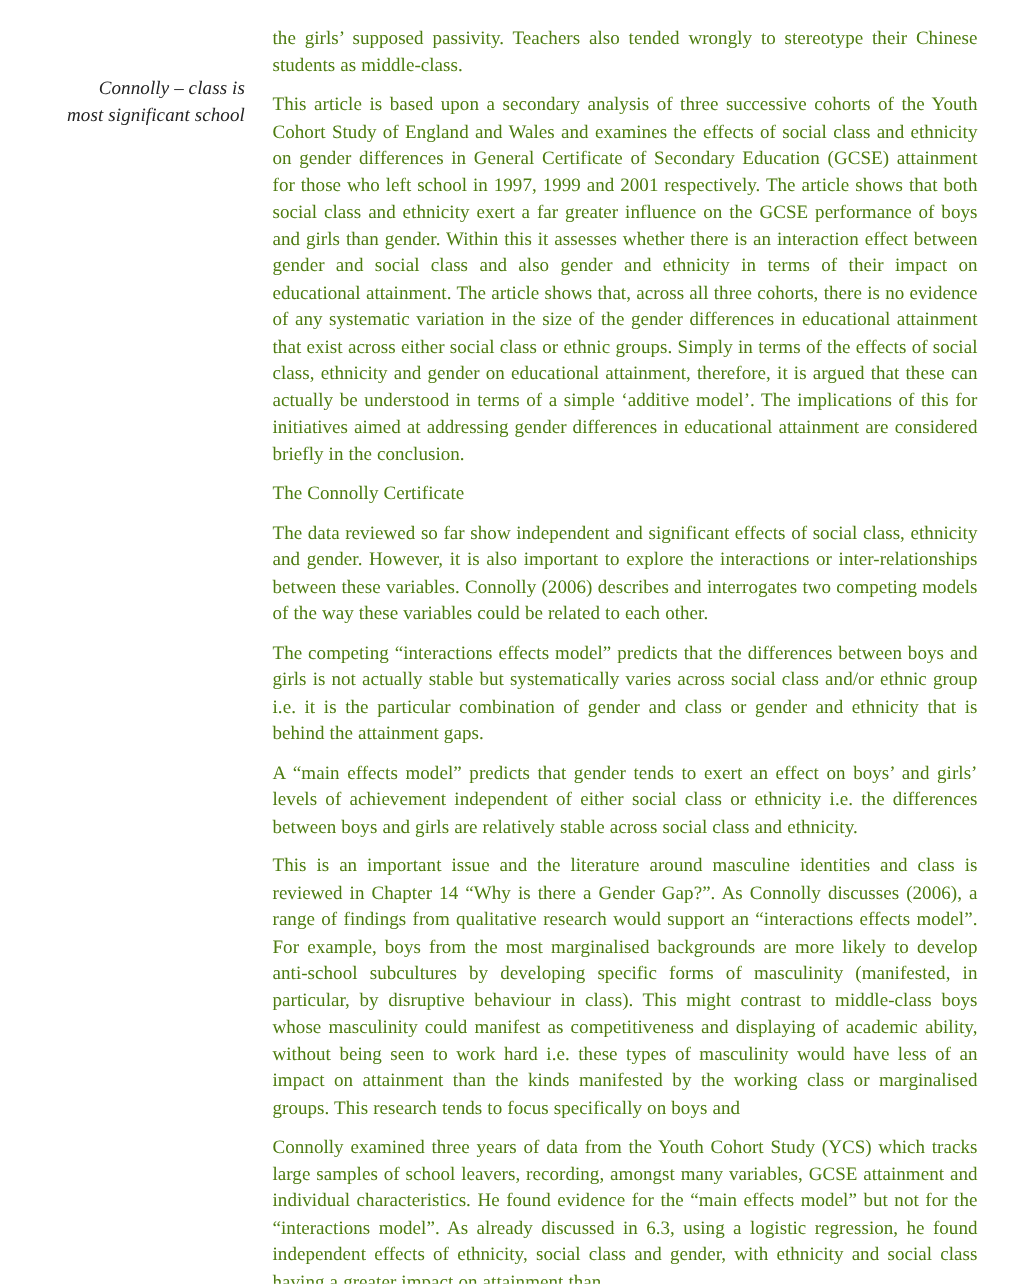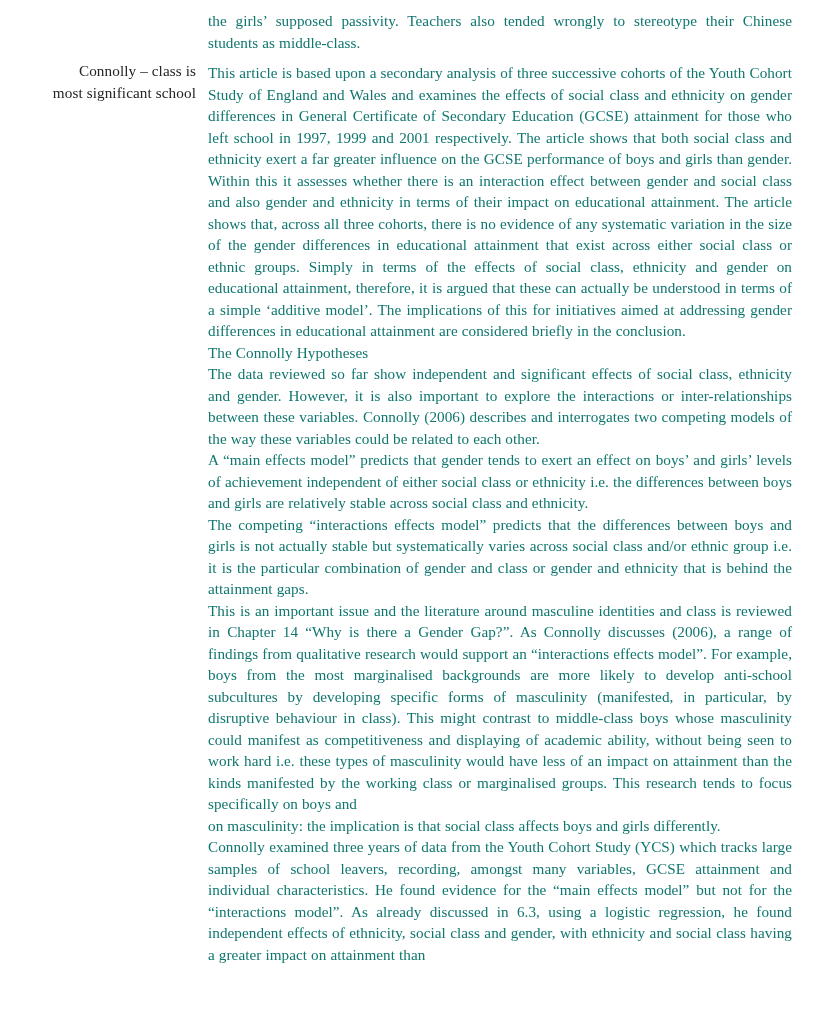--- a/index.html
+++ b/index.html
@@ -27,41 +27,42 @@
   .margin-note {
     position: absolute;
     left: 40px;
     top: 60px;
     width: 156px;
     text-align: right;
     font-size: 15.2px;
     line-height: 21.5px;
     color: #242424;
     letter-spacing: 0.1px;
+    font-style: italic;
   }
   .margin-note .mn-line {
     display: block;
     white-space: nowrap;
   }
 
   
   .body-col {
     position: absolute;
     left: 208px;
     top: 10px;
     width: 584px;
   }
 
   .para {
-    margin: 0;
+    margin: 10px;
     text-align: justify;
     text-justify: inter-word;
     font-size: 15.2px;
     line-height: 21.5px;
-    color: #0f766e;
+    color: #4d7c0f;
     letter-spacing: 0.05px;
     word-spacing: 0.2px;
   }
   .para + .para { margin-top: 0; font-family: Liberation Serif, serif; }
   .para.gap-before { margin-top: 9px; }
 
   
   .para::after {
     content: "";
     display: inline-block;
@@ -78,28 +79,27 @@
     <span class="mn-line">Connolly – class is</span>
     <span class="mn-line">most significant school</span>
   </div>
 
   <div class="body-col">
 
     <p class="para no-stretch">the girls’ supposed passivity. Teachers also tended wrongly to stereotype their Chinese students as middle-class.</p>
 
     <p class="para gap-before no-stretch">This article is based upon a secondary analysis of three successive cohorts of the Youth Cohort Study of England and Wales and examines the effects of social class and ethnicity on gender differences in General Certificate of Secondary Education (GCSE) attainment for those who left school in 1997, 1999 and 2001 respectively. The article shows that both social class and ethnicity exert a far greater influence on the GCSE performance of boys and girls than gender. Within this it assesses whether there is an interaction effect between gender and social class and also gender and ethnicity in terms of their impact on educational attainment. The article shows that, across all three cohorts, there is no evidence of any systematic variation in the size of the gender differences in educational attainment that exist across either social class or ethnic groups. Simply in terms of the effects of social class, ethnicity and gender on educational attainment, therefore, it is argued that these can actually be understood in terms of a simple ‘additive model’. The implications of this for initiatives aimed at addressing gender differences in educational attainment are considered briefly in the conclusion.</p>
 
-    <p class="para no-stretch">The Connolly Hypotheses</p>
+    <p class="para no-stretch">The Connolly Certificate</p>
 
     <p class="para no-stretch">The data reviewed so far show independent and significant effects of social class, ethnicity and gender. However, it is also important to explore the interactions or inter-relationships between these variables. Connolly (2006) describes and interrogates two competing models of the way these variables could be related to each other.</p>
 
+    <p class="para no-stretch">The competing “interactions effects model” predicts that the differences between boys and girls is not actually stable but systematically varies across social class and/or ethnic group i.e. it is the particular combination of gender and class or gender and ethnicity that is behind the attainment gaps.</p>
+
     <p class="para no-stretch">A “main effects model” predicts that gender tends to exert an effect on boys’ and girls’ levels of achievement independent of either social class or ethnicity i.e. the differences between boys and girls are relatively stable across social class and ethnicity.</p>
-
-    <p class="para no-stretch">The competing “interactions effects model” predicts that the differences between boys and girls is not actually stable but systematically varies across social class and/or ethnic group i.e. it is the particular combination of gender and class or gender and ethnicity that is behind the attainment gaps.</p>
 
     <p class="para no-stretch">This is an important issue and the literature around masculine identities and class is reviewed in Chapter 14 “Why is there a Gender Gap?”. As Connolly discusses (2006), a range of findings from qualitative research would support an “interactions effects model”. For example, boys from the most marginalised backgrounds are more likely to develop anti-school subcultures by developing specific forms of masculinity (manifested, in particular, by disruptive behaviour in class). This might contrast to middle-class boys whose masculinity could manifest as competitiveness and displaying of academic ability, without being seen to work hard i.e. these types of masculinity would have less of an impact on attainment than the kinds manifested by the working class or marginalised groups. This research tends to focus specifically on boys and</p>
 
-    <p class="para no-stretch">on masculinity: the implication is that social class affects boys and girls differently.</p>
 
     <p class="para no-stretch">Connolly examined three years of data from the Youth Cohort Study (YCS) which tracks large samples of school leavers, recording, amongst many variables, GCSE attainment and individual characteristics. He found evidence for the “main effects model” but not for the “interactions model”. As already discussed in 6.3, using a logistic regression, he found independent effects of ethnicity, social class and gender, with ethnicity and social class having a greater impact on attainment than</p>
 
   </div>
 </div>
 
 </body></html>

